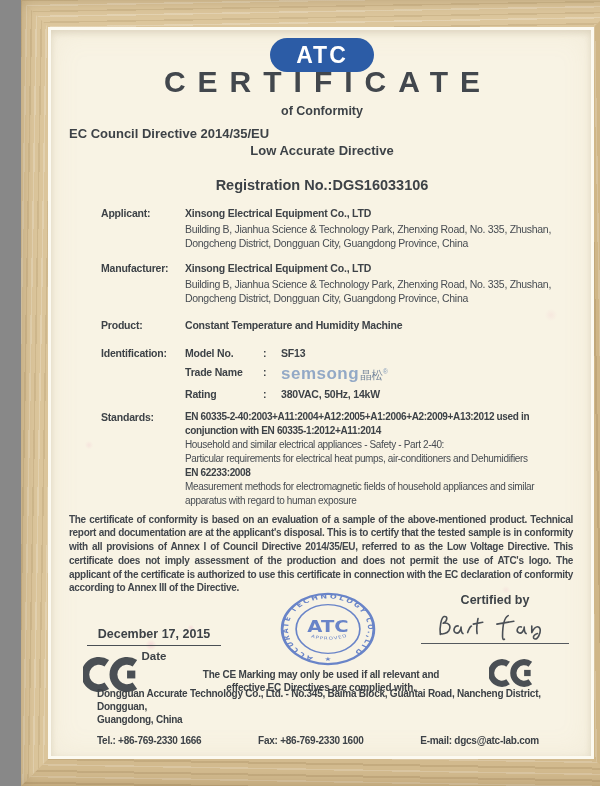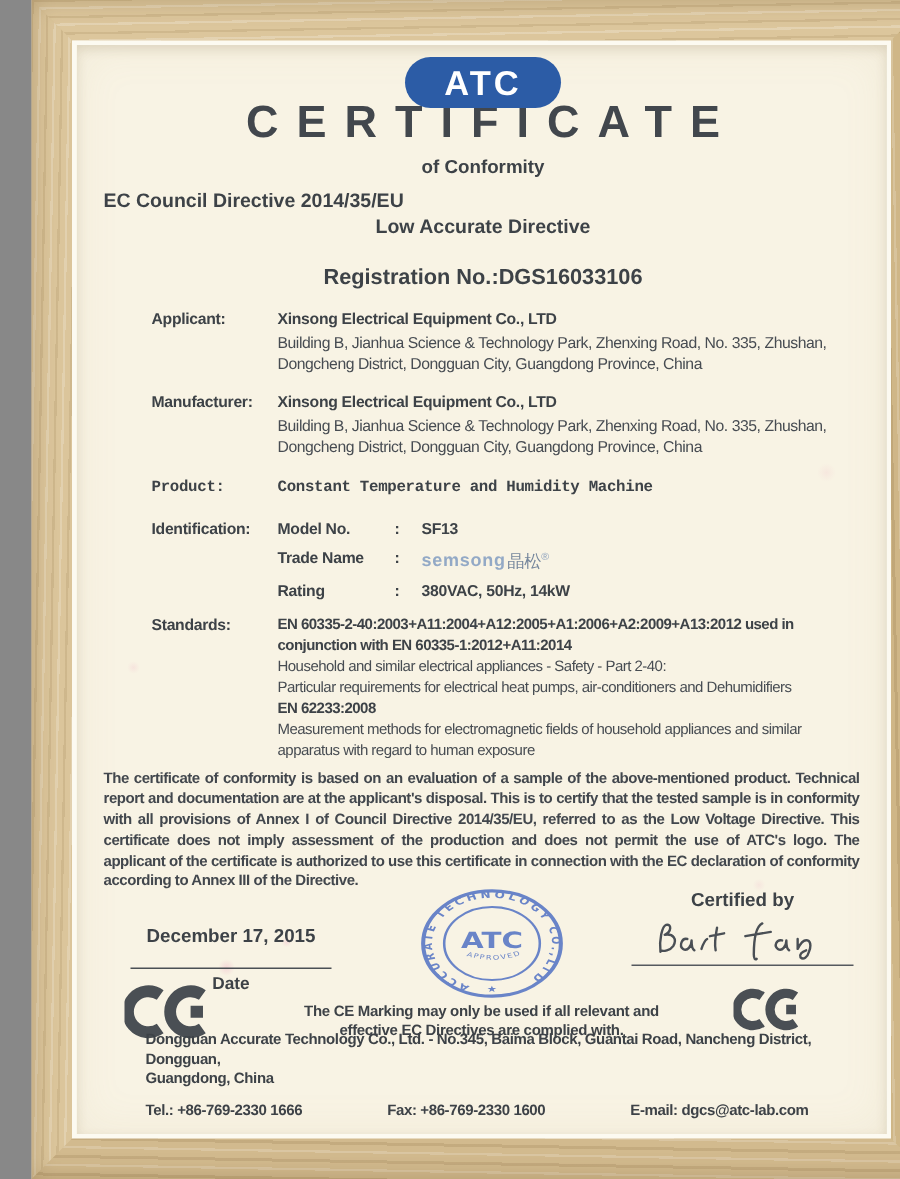--- a/index.html
+++ b/index.html
@@ -46,39 +46,39 @@
   .subtitle{margin-top:7px;text-align:center;font-weight:bold;font-size:12.5px;line-height:15px;}
   .dir1{margin-top:7px;text-align:left;font-weight:bold;font-size:13px;line-height:16px;}
   .dir2{margin-top:1px;text-align:center;font-weight:bold;font-size:13px;line-height:16px;}
   .registration{margin-top:17px;text-align:center;font-weight:bold;font-size:14.5px;line-height:18px;}
   
   .info{margin-left:32px;font-size:10.5px;letter-spacing:-.2px;}
   .row{display:flex;line-height:14px;}
   .lbl{width:84px;flex-shrink:0;font-weight:bold;font-size:10.5px;}
   .val{flex:1;font-weight:bold;}
   .addr{margin-left:84px;line-height:13.5px;color:#474c52;letter-spacing:-.3px;}
-  .mt12{margin-top:12px;} .mt11{margin-top:11px;} .mt13{margin-top:13px;font-family:Liberation Mono, monospace;} .mt14{margin-top:14px;} .mt3{margin-top:3px;}
+  .mt12{margin-top:12px;} .mt11{margin-top:11px;} .mt13{margin-top:13px;} .mt14{margin-top:14px;} .mt3{margin-top:3px;}
   .subrow{display:flex;margin-left:84px;line-height:14px;margin-top:5px;}
   .subname{width:78px;font-weight:bold;flex-shrink:0;}
   .subsep{width:18px;font-weight:bold;flex-shrink:0;}
   .subval{font-weight:bold;}
-  .semsong{color:#93a9c6;font-weight:bold;font-size:12px;letter-spacing:.5px;}
+  .semsong{color:#93a9c6;font-weight:bold;font-size:17px;letter-spacing:.5px;}
   .semsong-cn{color:#76879d;font-weight:normal;font-size:11.5px;margin-left:1px;}
   .regmark{color:#8ba0bd;font-size:7px;vertical-align:super;}
   
   .std-lines{margin-left:84px;}
   .std-line{font-size:10px;line-height:14px;letter-spacing:-.35px;white-space:nowrap;color:#474c52;}
   .std-line.b{font-weight:bold;color:#3d4247;}
   
   .body-par{margin:5px 2px 0 0;font-size:10px;font-weight:bold;line-height:13.8px;
     text-align:justify;letter-spacing:-.3px;color:#42474d;}
   
   .stamp{position:absolute;left:226px;bottom:88px;width:102px;height:78px;opacity:.82;}
   .dateblock{position:absolute;left:36px;bottom:94px;width:134px;text-align:center;}
-  .date-val{font-weight:bold;font-size:12.5px;padding-bottom:14px;border-bottom:1.5px solid #4a4f54;}
+  .date-val{font-weight:bold;font-size:12.5px;padding-bottom:4px;border-bottom:1.5px solid #4a4f54;}
   .date-lbl{margin-top:4px;font-weight:bold;font-size:11.5px;}
   .certblock{position:absolute;left:370px;bottom:112px;width:148px;text-align:center;}
   .cert-lbl{font-weight:bold;font-size:12.5px;}
   .sig{display:block;margin:2px auto 0;}
   .sig-line{border-bottom:1.2px solid #55595e;margin-top:0px;}
   .ce-left{position:absolute;left:32px;bottom:60px;}
   .ce-right{position:absolute;left:438px;bottom:66px;}
   .ce-note{position:absolute;left:120px;right:120px;bottom:62px;text-align:center;
     font-weight:bold;font-size:10px;line-height:12.5px;letter-spacing:-.2px;}
   .f-addr{position:absolute;left:46px;right:28px;bottom:30px;font-weight:bold;font-size:10px;

